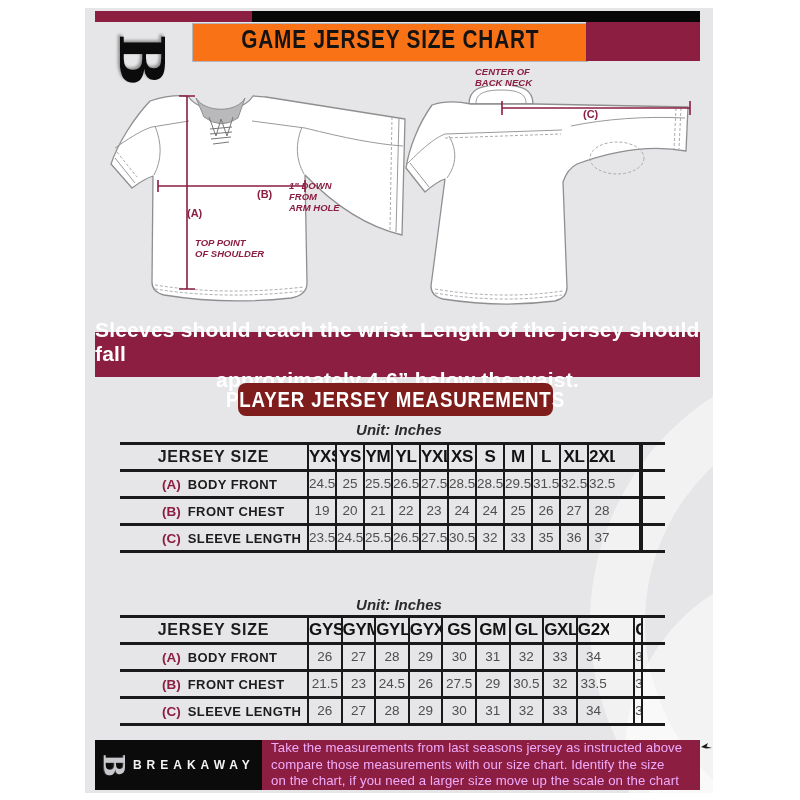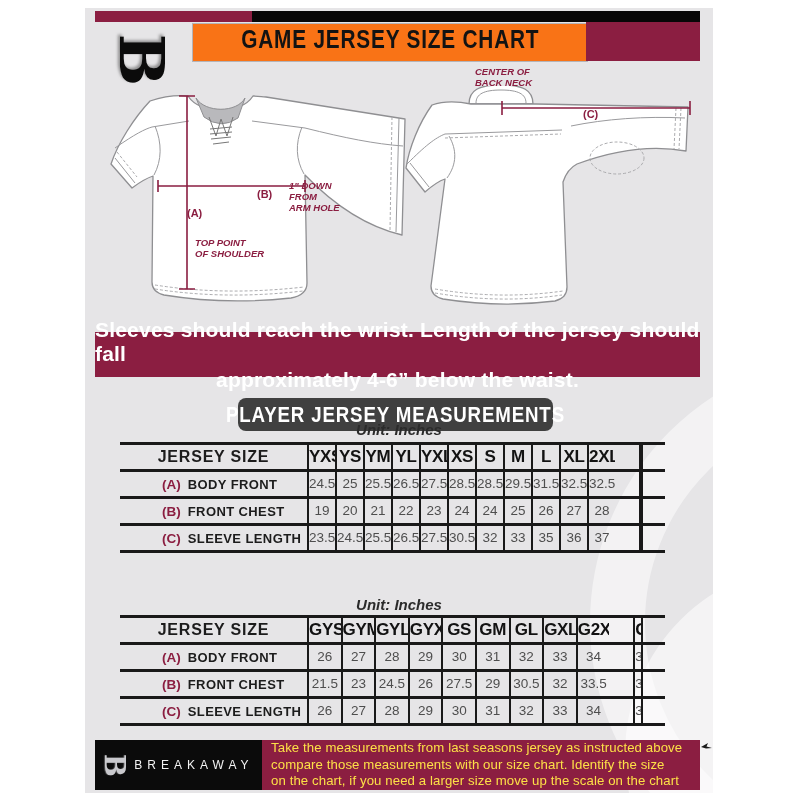--- a/index.html
+++ b/index.html
@@ -24,44 +24,44 @@
     font-family:"DejaVu Serif","Liberation Serif",serif;font-weight:bold;font-size:62px;color:#0b0b0b;
     transform:rotate(90deg);filter:drop-shadow(-2px 2px 1.5px rgba(70,70,70,0.55));}
   
   .ann-key{font-weight:bold;font-size:11px;color:#8B1E41;}
   .ann-note{font-style:italic;font-weight:bold;font-size:9.5px;line-height:11px;color:#8B1E41;white-space:pre-line;}
   
   .banner{left:10px;top:324px;width:605px;height:45px;background:#8B1E41;color:#ffffff;
     display:flex;flex-direction:column;align-items:center;justify-content:center;gap:2px;}
   .banner div{font-size:21px;letter-spacing:0.2px;font-weight:bold;}
   
-  .secbox{width:315px;height:33px;background:#404040;border-radius:8px;
-    display:flex;align-items:center;justify-content:center;margin-top:15px;}
+  .secbox{width:315px;height:33px;background:#7f1d1d;border-radius:8px;
+    display:flex;align-items:center;justify-content:center;}
   .sectext{font-weight:bold;font-size:22px;color:#ffffff;letter-spacing:1px;white-space:nowrap;
     transform:scaleX(0.85);transform-origin:center;}
   .unit{width:628px;text-align:center;font-style:italic;font-weight:bold;font-size:15px;color:#2b2b2b;}
   
   .mtable{width:545px;border-bottom:3px solid #191919;}
   .trow{display:grid;border-top:3px solid #191919;height:24px;align-items:center;}
   .scell{border-left:2px solid #191919;text-align:center;height:24px;line-height:24px;overflow:hidden;}
   .scell.last{border-right:2px solid #191919;margin-left:24px;}
   .thead .scell{font-weight:bold;font-size:17px;color:#121212;letter-spacing:-0.3px;}
   .tval{font-size:13.5px;color:#4e4e4e;}
   .lcell{display:flex;align-items:center;padding-left:42px;gap:7px;height:24px;}
   .lcell.lhead{justify-content:center;padding-left:0;}
   .lheadtext{font-weight:bold;font-size:16px;letter-spacing:0.8px;color:#1c1c1c;}
   .rkey{font-weight:bold;color:#8B1E41;font-size:13.5px;}
   .rlabel{font-weight:bold;color:#1c1c1c;font-size:13px;letter-spacing:0.4px;white-space:nowrap;}
   
   .footer{left:10px;top:732px;width:605px;height:50px;display:flex;}
   .footer-black{width:167px;height:50px;background:#0b0b0b;display:flex;align-items:center;justify-content:center;gap:8px;}
   .footer-b{font-family:"DejaVu Serif","Liberation Serif",serif;font-weight:bold;font-size:27px;color:#c9c9cd;
     transform:rotate(90deg);text-shadow:0 1px 1px #555;}
-  .footer-brand{color:#f3f3f3;font-weight:normal;font-size:12px;letter-spacing:5px;}
-  .footer-maroon{flex:1;background:#8B1E41;color:#fde047;display:flex;flex-direction:column;justify-content:center;
+  .footer-brand{color:#f3f3f3;font-weight:bold;font-size:12px;letter-spacing:5px;}
+  .footer-maroon{flex:1;background:#8B1E41;color:#f0abfc;display:flex;flex-direction:column;justify-content:center;
     padding-left:9px;}
   .footer-maroon div{font-size:13.2px;line-height:16.5px;letter-spacing:0.1px;}
   .cursor-mark{left:616px;top:734px;width:12px;height:10px;}
 </style>
 </head>
 <body>
 
 <div id="canvas">
 
   <div class="wm-ring"></div>

